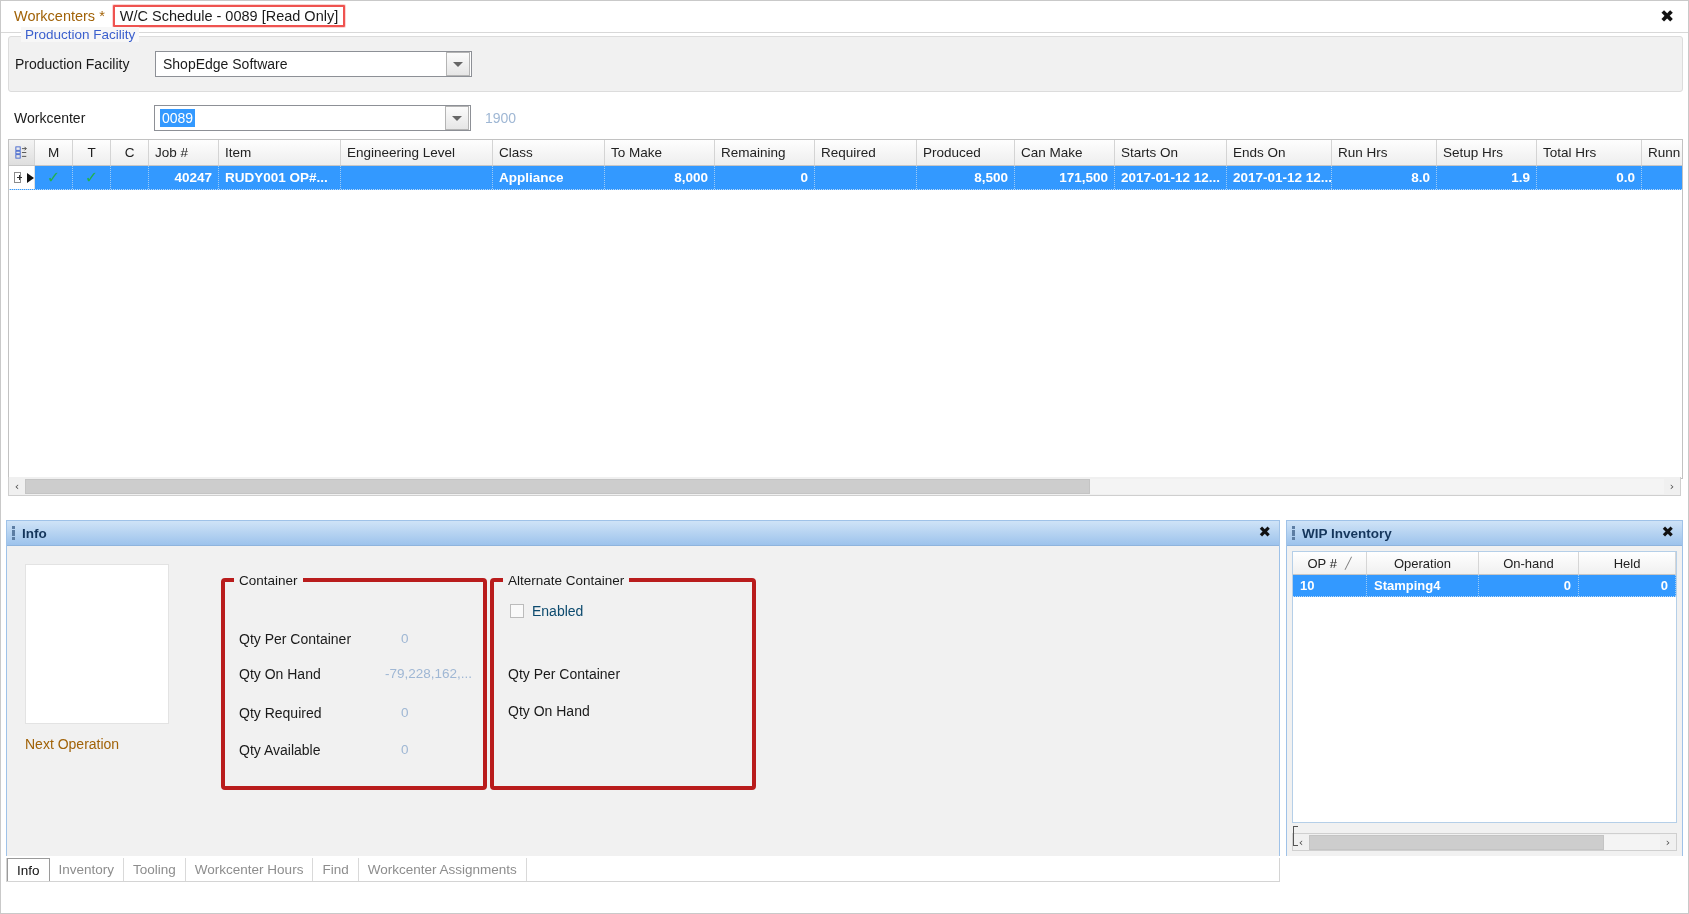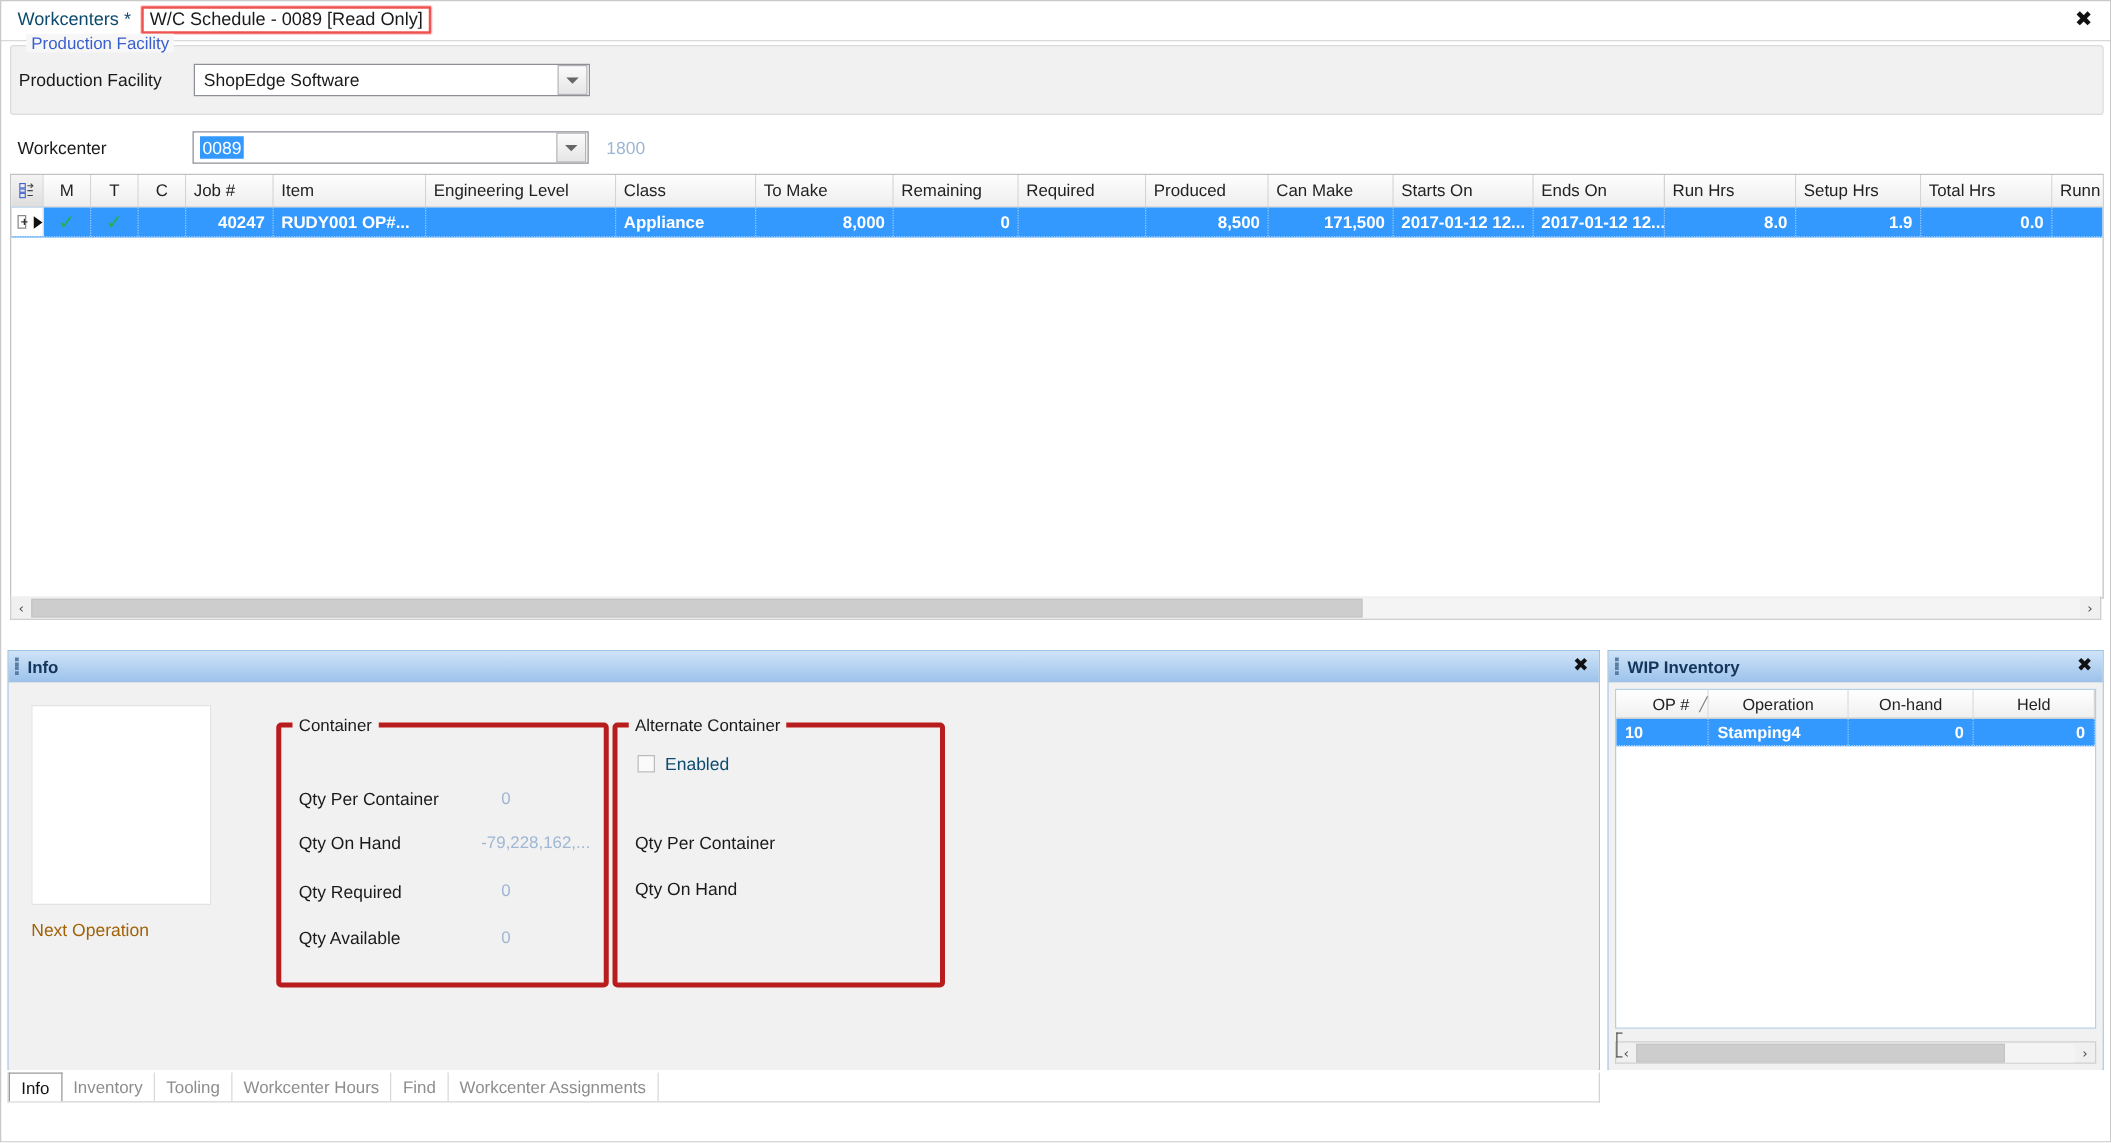--- a/index.html
+++ b/index.html
@@ -30,21 +30,21 @@
   }
   .tabs-left {
     display: flex;
     align-items: center;
     padding-left: 10px;
     gap: 4px;
     height: 32px;
   }
   .doc-tab {
     font-size: 14.5px;
-    color: #0c4a6e;
+    color: #a16207;
     padding: 2px 4px;
     white-space: nowrap;
   }
   .doc-tab.active {
     color: #1a1a1a;
     border: 2px solid #ef5350;
     background: #ffffff;
     padding: 1px 5px;
     border-radius: 1px;
     box-shadow: 0 0 0 1px rgba(239,83,80,.25);
@@ -520,21 +520,21 @@
 
 <div class="field-row" style="left:14px; top:105px;">
   <div class="field-label" style="width:140px;">Workcenter</div>
   <div class="combo">
     <div class="combo-text selected">0089</div>
     <div style="flex:1"></div>
     <div class="combo-btn">
       <span class="chev"></span>
     </div>
   </div>
-  <div class="side-note">1800</div>
+  <div class="side-note">1900</div>
 </div>
 
 <div class="grid-wrap">
   <div class="grid-header" id="grid-header">
       <div class="hcell indicator center" style="width: 26px; flex: 0 0 26px;">
         <svg width="15" height="15" viewBox="0 0 15 15">
           <rect x="1" y="1" width="5" height="4" fill="none" stroke="#3a5fcd"></rect>
           <rect x="1" y="6" width="5" height="3" fill="none" stroke="#3a5fcd"></rect>
           <rect x="1" y="10" width="5" height="4" fill="none" stroke="#3a5fcd"></rect>
           <path d="M8 3 h5 M8 7.5 h5 M8 12 h5" stroke="#444" stroke-width="1"></path>
@@ -654,21 +654,21 @@
         <i></i>
         <i></i>
         <i></i>
       </span>
     <span class="panel-title">WIP Inventory</span>
     <span class="panel-close">✖</span>
   </div>
   <div class="panel-body">
     <div class="wip-grid">
       <div class="wip-head" id="wip-header">
-          <div class="wip-hcell" style="width: 74px; flex: 0 0 74px; justify-content: flex-end;">
+          <div class="wip-hcell" style="width: 74px; flex: 0 0 74px;">
             <span>OP #</span>
             <span class="sort-asc">╱</span>
           </div>
           <div class="wip-hcell" style="width: 112px; flex: 0 0 112px;">
             <span>Operation</span>
           </div>
           <div class="wip-hcell" style="width: 100px; flex: 0 0 100px;">
             <span>On-hand</span>
           </div>
           <div class="wip-hcell" style="width: 97px; flex: 0 0 97px;">

